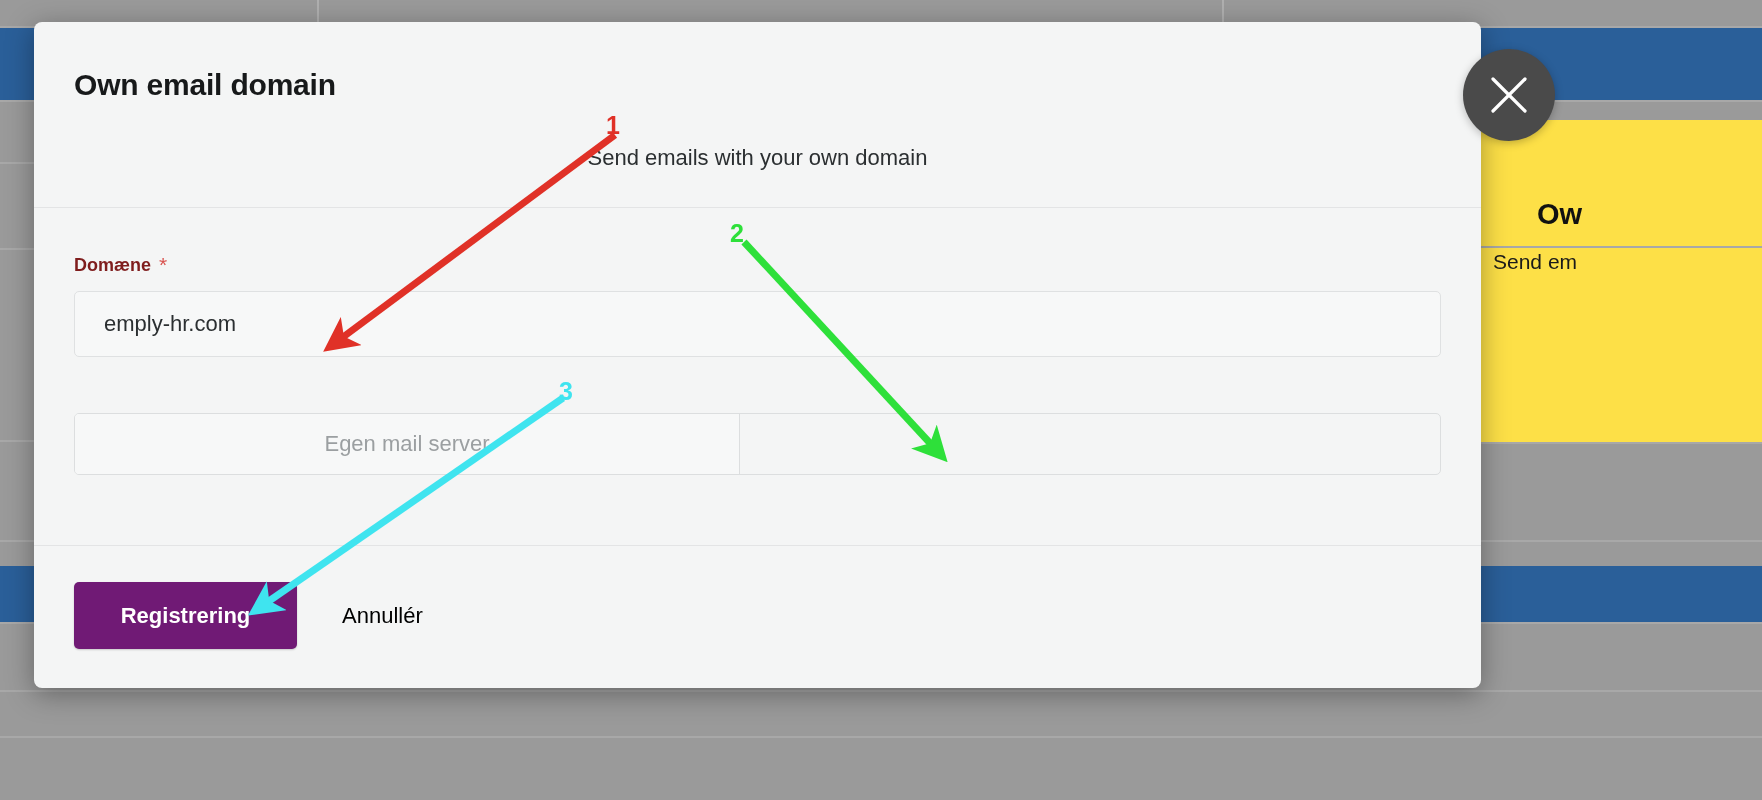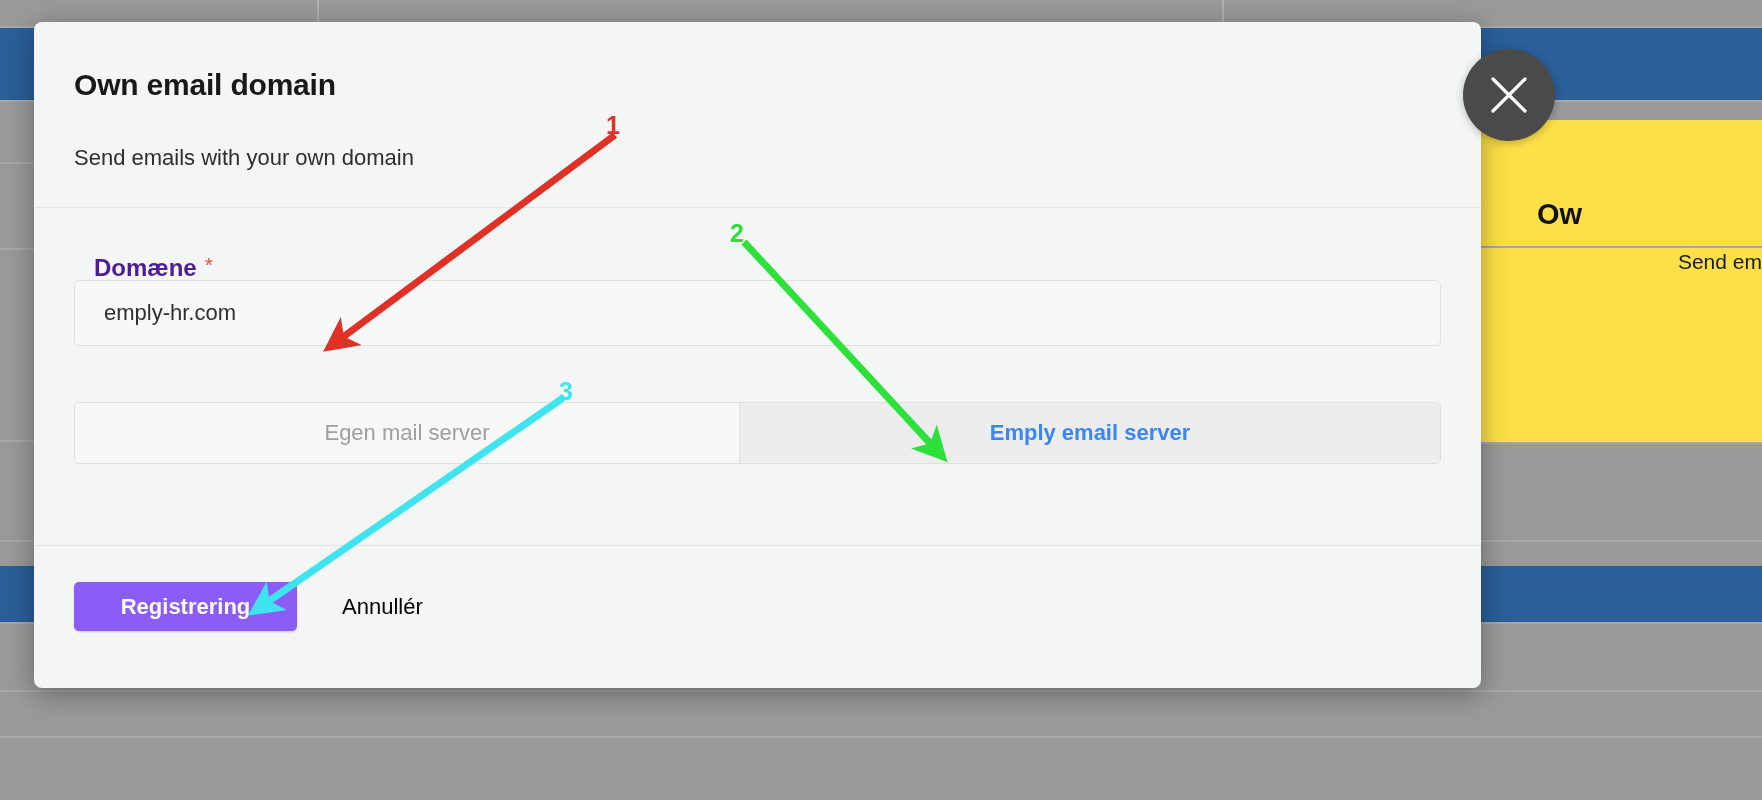--- a/index.html
+++ b/index.html
@@ -72,21 +72,20 @@
     color: #111;
     padding-left: 297px;
     line-height: 1;
   }
   .bg-card-sub {
     font-size: 21px;
     color: #1a1a1a;
     padding-left: 253px;
     margin-top: 22px;
     line-height: 1;
-    text-align: right;
   }
   .bg-card-body { height: 196px; border-bottom: 2px solid #a8a8a8; }
 
   
   .modal {
     position: absolute;
     left: 34px;
     top: 22px;
     width: 1447px;
     height: 666px;
@@ -106,48 +105,49 @@
     font-weight: bold;
     color: #17191a;
     letter-spacing: -0.2px;
     line-height: 1;
   }
   .modal-subtitle {
     font-size: 22px;
     color: #2b2f31;
     margin-top: 47px;
     line-height: 1;
+    text-align: center;
   }
 
   .modal-body {
     padding: 0 40px;
     height: 338px;
     border-bottom: 1px solid #e3e4e5;
   }
 
   .field-label-row {
     padding-top: 48px;
     display: flex;
     align-items: flex-start;
     line-height: 1;
   }
   .field-label {
-    font-size: 24px;
-    font-weight: bold;
-    color: #4c1d95;
-    margin-left: 20px;
+    font-size: 18px;
+    font-weight: bold;
+    color: #7f1d1d;
   }
   .required-star {
     color: #d9534f;
     font-size: 21px;
     margin-left: 8px;
     line-height: 0.9;
   }
 
   .text-input {
+    margin-top: 16px;
     width: 100%;
     height: 66px;
     background: #f7f8f8;
     border: 1px solid #dfe1e2;
     border-radius: 5px;
     font-family: "Liberation Sans", sans-serif;
     font-size: 22px;
     color: #2b2f31;
     padding: 0 29px;
     outline: none;
@@ -182,29 +182,29 @@
     color: #3a86f2;
     font-weight: bold;
   }
 
   .modal-footer {
     padding: 36px 40px 0 40px;
     display: flex;
     align-items: center;
   }
   .btn-primary {
-    background: #8b5cf6;
+    background: #701a75;
     color: #ffffff;
     border: none;
     border-radius: 5px;
     font-family: "Liberation Sans", sans-serif;
     font-size: 22px;
     font-weight: bold;
     padding: 0 26px;
-    height: 49px;
+    height: 67px;
     min-width: 223px;
     cursor: pointer;
     box-shadow: 0 1px 2px rgba(0,0,0,0.18);
     text-align: center;
   }
   .btn-link {
     background: none;
     border: none;
     font-family: "Liberation Sans", sans-serif;
     font-size: 22px;
@@ -287,21 +287,20 @@
 
       <div class="field-label-row">
         <span class="field-label">Domæne</span>
         <span class="required-star">*</span>
       </div>
 
       <input class="text-input" type="text" value="emply-hr.com" style="">
 
       <div class="segmented">
         <div class="seg seg-inactive">Egen mail server</div>
-        <div class="seg seg-active">Emply email server</div>
       </div>
 
     </div>
 
     <div class="modal-footer">
       <button class="btn-primary">Registrering</button>
       <button class="btn-link">Annullér</button>
     </div>
 
   </div>

